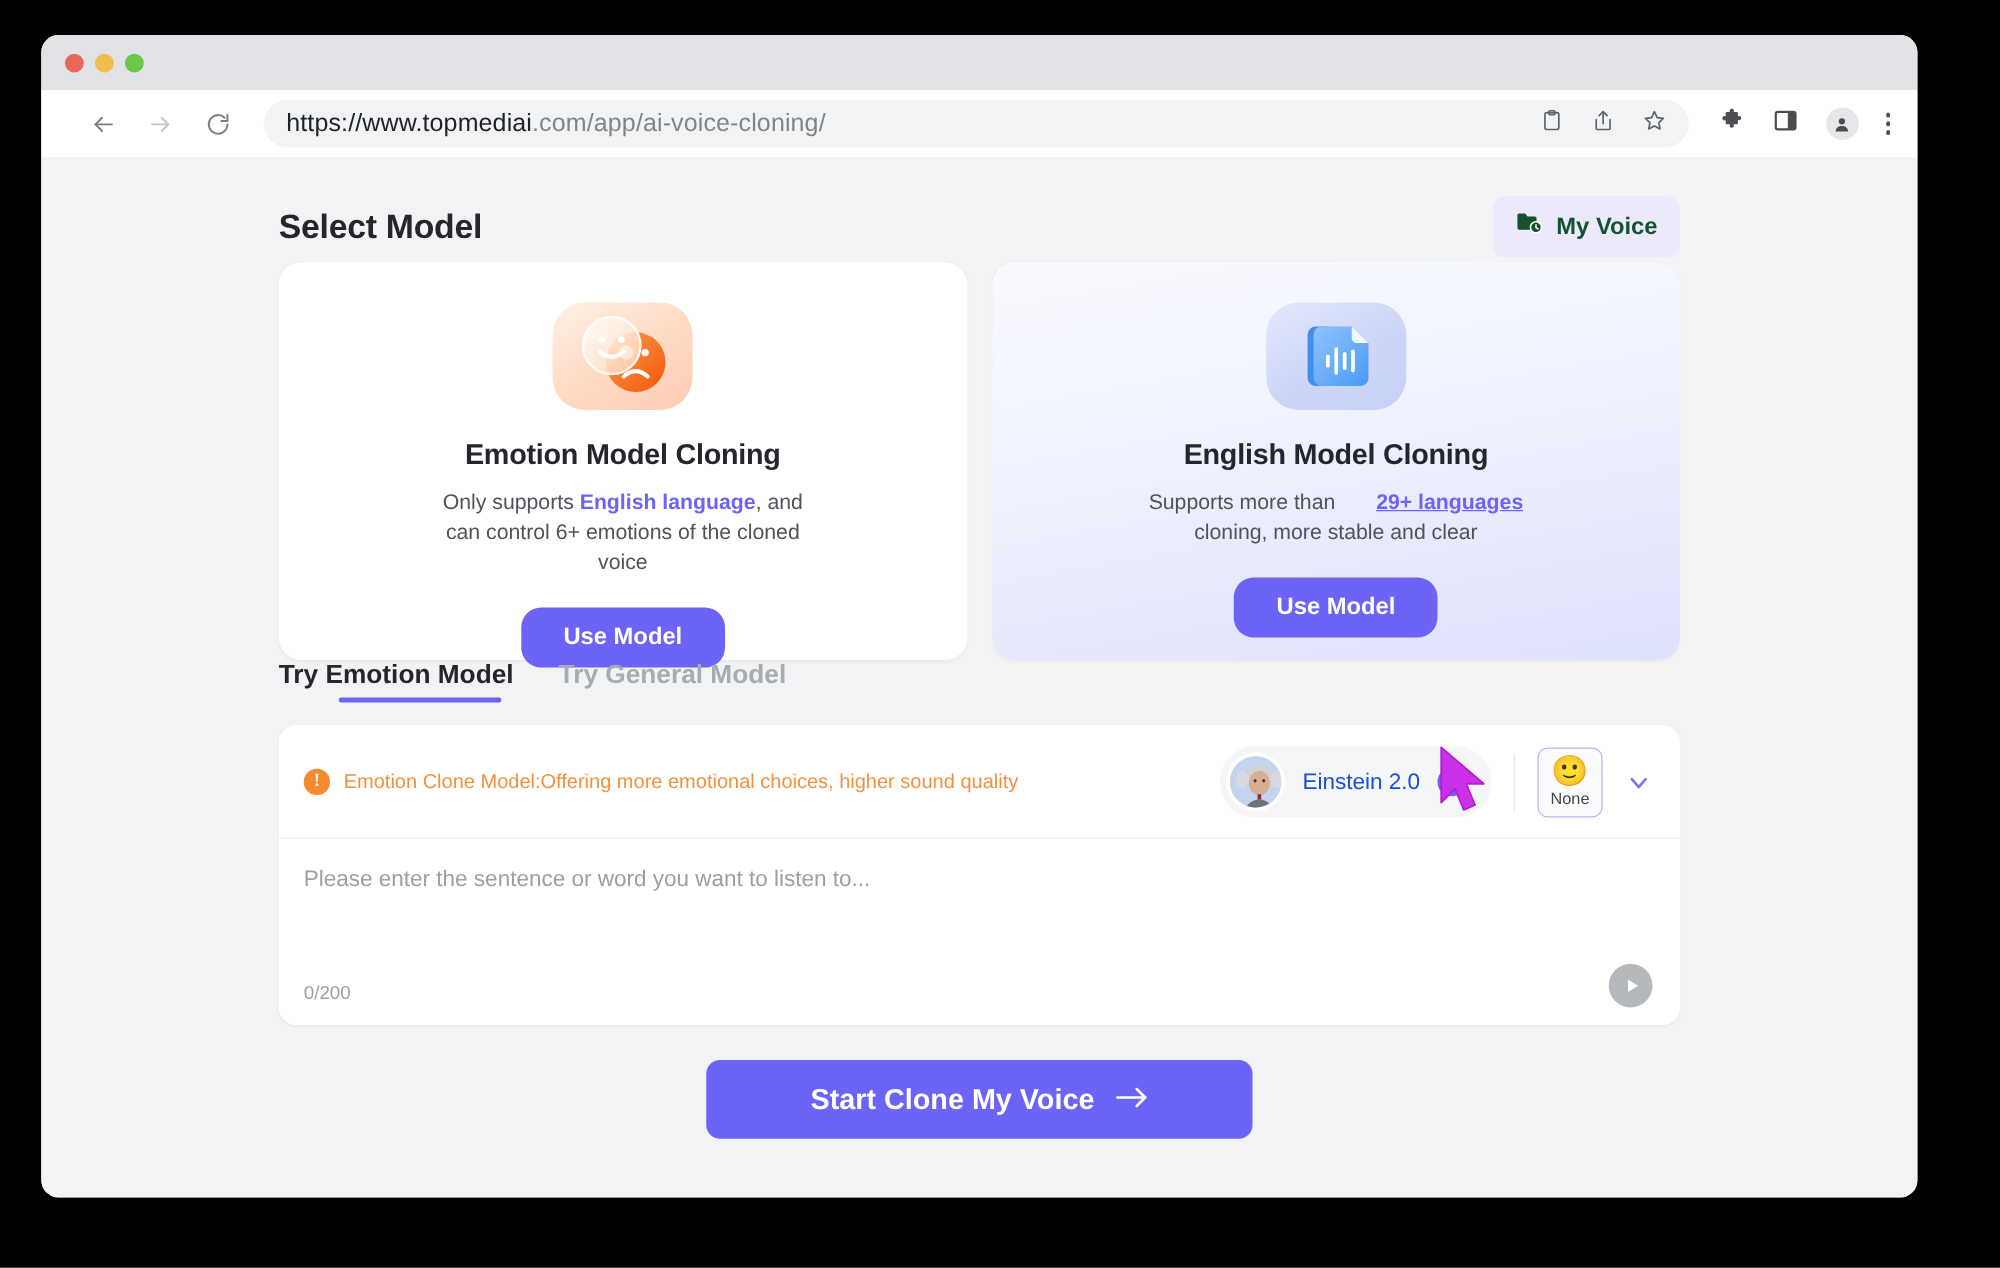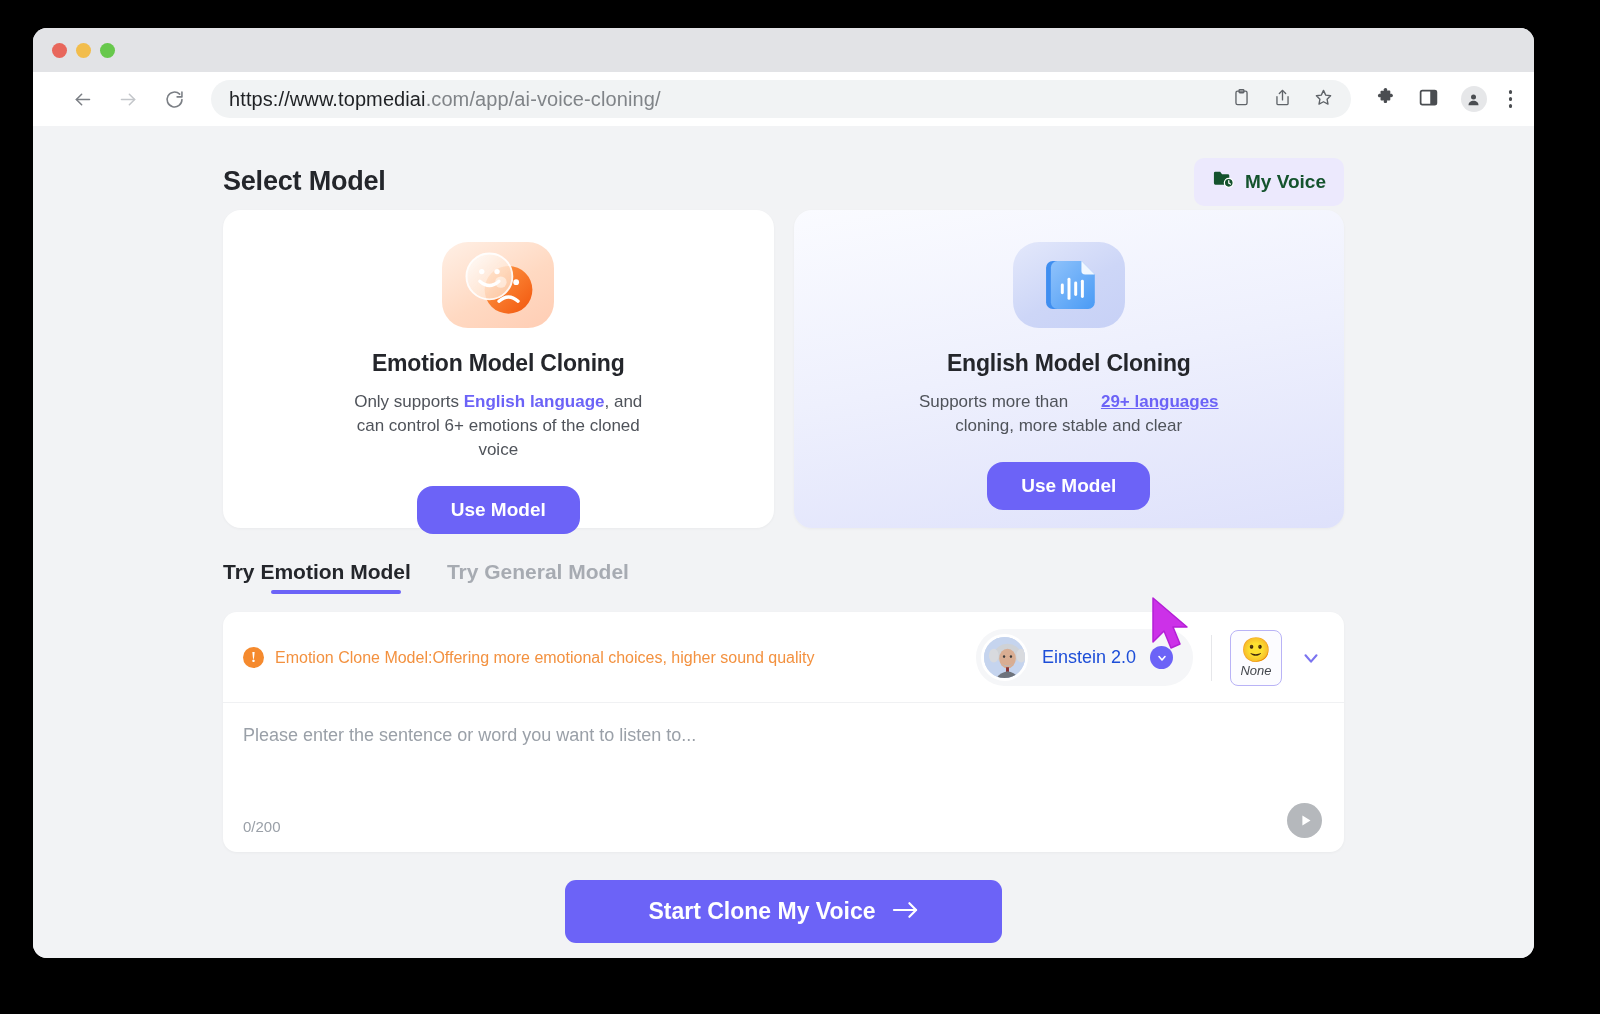--- a/index.html
+++ b/index.html
@@ -160,21 +160,21 @@
     padding: 13px 34px;
     border: none;
     cursor: pointer;
     font-family: inherit;
   }
 
   
   .cursor { position: absolute; left: 1116px; top: 470px; width: 44px; height: 56px; pointer-events: none; z-index: 30; }
 
   
-  .tabs { display: flex; gap: 36px; margin-top: 32px; align-items: flex-end; }
+  .tabs { display: flex; gap: 36px; align-items: flex-end; }
   .tab { font-size: 21px; font-weight: 700; color: #a7abb2; padding-bottom: 10px; position: relative; cursor: pointer; }
   .tab.active { color: #24262b; }
   .tab.active::after {
     content: ""; position: absolute; left: 48px; right: 10px; bottom: 0;
     height: 4px; background: #6c63f7; border-radius: 2px;
   }
   .tab .try-word { font-weight: 700; }
 
   
   .editor {
@@ -227,21 +227,21 @@
   .emotion-box {
     width: 52px; height: 56px;
     border: 1.5px solid #b9b3f6;
     border-radius: 8px;
     background: #fcfcff;
     display: flex; flex-direction: column;
     align-items: center; justify-content: center;
     gap: 1px;
   }
   .emoji { font-size: 24px; line-height: 1; }
-  .emotion-label { font-size: 13px; color: #44474d; font-style: italic; }
+  .emotion-label { font-size: 13px; color: #44474d; }
 
   .chev-outer { color: #7b74f0; display: flex; align-items: center; padding-left: 4px; }
   .chev-outer svg { width: 22px; height: 22px; }
 
   .editor-body { flex: 1; padding: 22px 22px 0 20px; position: relative; }
   .placeholder { font-size: 18px; color: #9aa0a8; }
   .counter { position: absolute; left: 20px; bottom: 17px; font-size: 15px; color: #9aa0a8; }
   .play-btn {
     position: absolute; right: 22px; bottom: 14px;
     width: 35px; height: 35px; border-radius: 50%;

